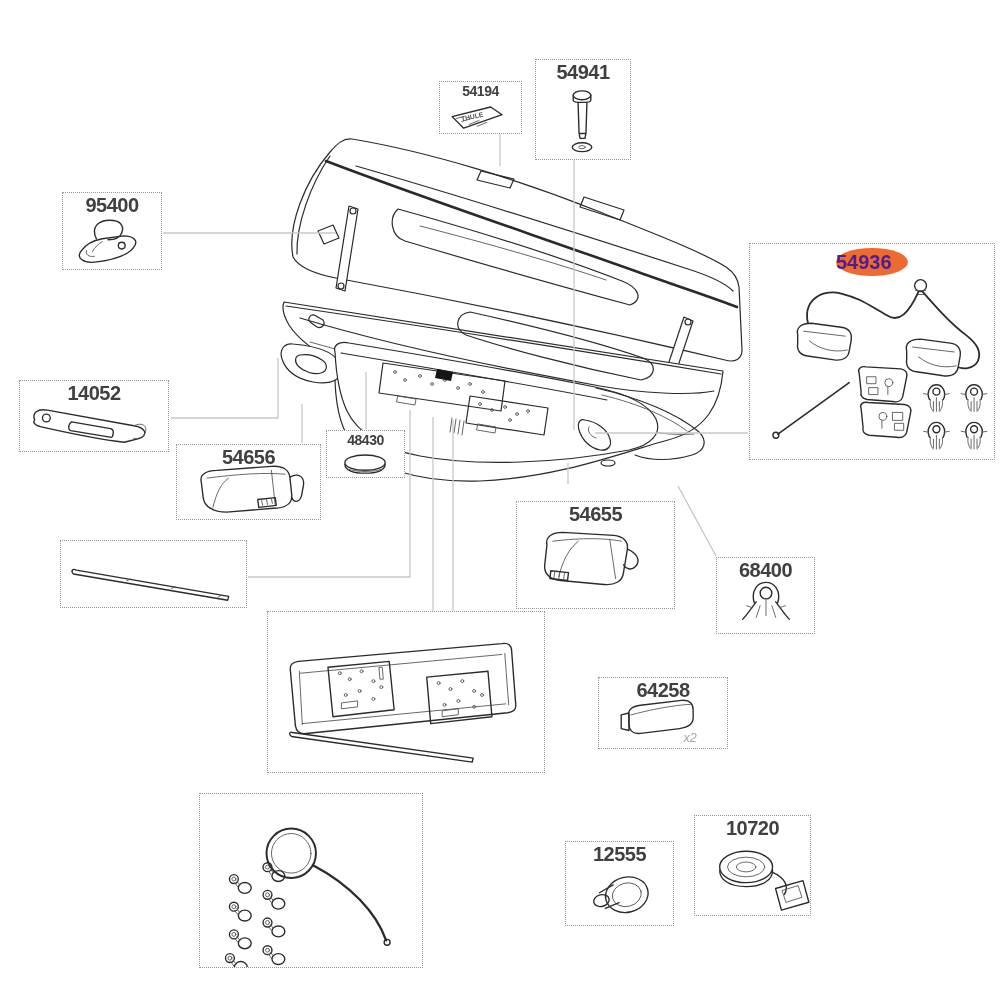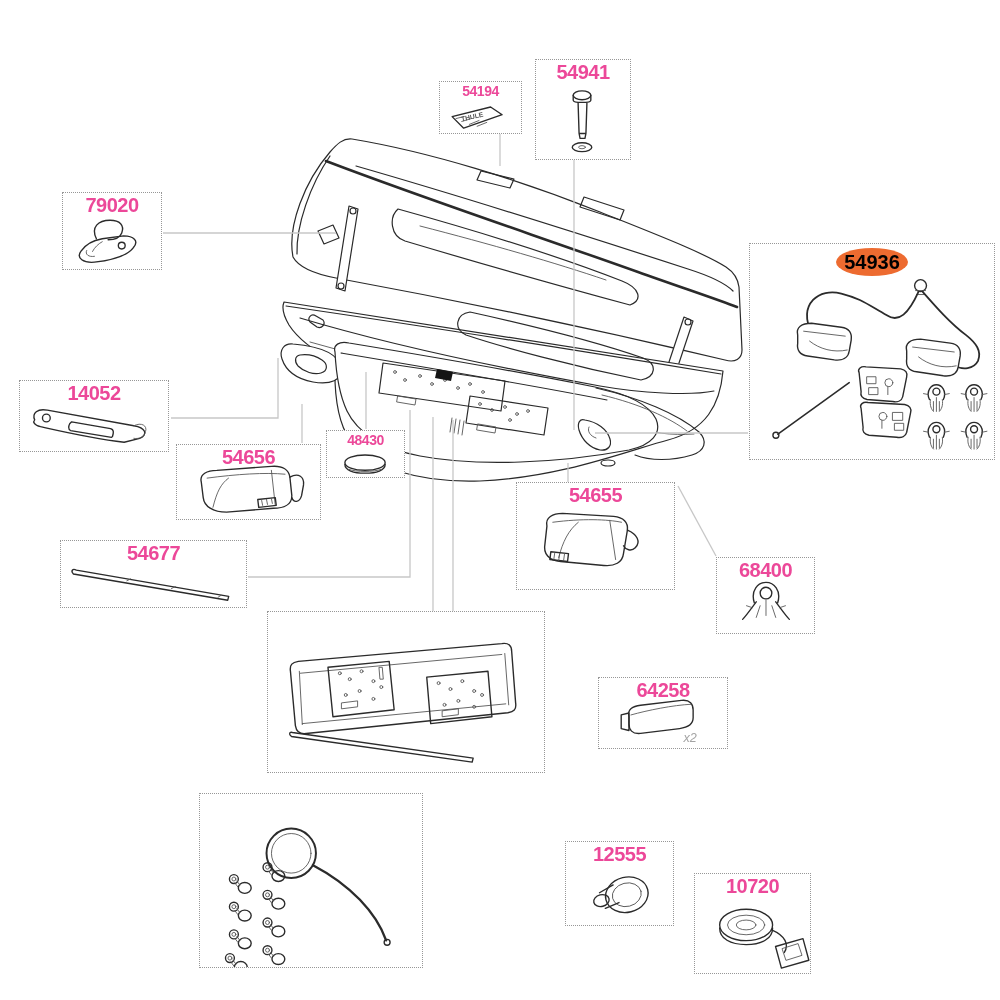--- a/index.html
+++ b/index.html
@@ -2,26 +2,26 @@
 <html><head>
 <meta charset="utf-8">
 <style>
   html,body{margin:0;padding:0;background:#ffffff;}
   body{width:1000px;height:1000px;position:relative;overflow:hidden;
        font-family:"Liberation Sans",sans-serif;}
   #diagram-svg{position:absolute;left:0;top:0;width:1000px;height:1000px;}
   .part-box{position:absolute;box-sizing:border-box;background:#ffffff;
             border:1px dotted #979797;}
   .part-label{position:absolute;top:1px;left:0;right:0;text-align:center;
-              font-weight:700;font-size:20px;letter-spacing:-0.5px;color:#ec4899;
+              font-weight:700;font-size:20px;letter-spacing:-0.5px;color:#404040;
               z-index:3;white-space:nowrap;}
   .part-label.small{font-size:14px;}
   .hl-label{position:absolute;top:4px;left:50%;transform:translateX(-50%);
-            width:72px;height:28px;line-height:28px;text-align:center;
-            border-radius:50%;font-weight:700;font-size:20px;color:#000000;
+            width:72px;height:28px;line-height:28px;text-align:left;
+            border-radius:50%;font-weight:700;font-size:20px;color:#4c1d95;
             z-index:3;background:#ED6B30;}
   .sketch{position:absolute;left:0;top:0;width:100%;height:100%;z-index:1;}
   .sk{stroke:#2b2b2b;fill:none;stroke-width:1.4;stroke-linecap:round;stroke-linejoin:round;}
   .sk-thin{stroke:#555;fill:none;stroke-width:0.9;stroke-linecap:round;}
   .qty-note{font-size:13px;font-style:italic;fill:#a3a3a3;}
 </style>
 </head>
 <body>
 
 <svg id="diagram-svg" viewBox="0 0 1000 1000" xmlns="http://www.w3.org/2000/svg">
@@ -108,21 +108,21 @@
     <path d="M248,577 H410 V410"></path>
     <path d="M433,611 V417"></path>
     <path d="M453,611 V420"></path>
     <path d="M568,463 V484"></path>
     <path d="M595,433 H748"></path>
     <path d="M678,486 L716,556"></path>
   </g>
 </svg>
 
 <div class="part-box" style="left:62px;top:192px;width:100px;height:78px">
-  <div class="part-label">79020</div>
+  <div class="part-label">95400</div>
   <svg class="sketch" viewBox="0 0 100 78">
     <g class="sk">
       <path d="M18,60 C13,67 21,72 32,71 C50,69 66,64 72,56 C78,49 72,44 62,44 L40,47 C28,49 22,54 18,60 Z"></path>
       <path d="M34,47 C28,35 36,28 48,28 C58,28 63,33 60,41 C58,46 52,48 46,48"></path>
       <circle cx="60" cy="54" r="3.5"></circle>
       <path class="sk-thin" d="M24,59 C22,63 26,66 32,65 M40,50 C36,52 32,56 30,60"></path>
     </g>
   </svg>
 </div>
 
@@ -225,30 +225,29 @@
   <svg class="sketch" viewBox="0 0 79 48">
     <g class="sk" stroke-width="1.2">
       <ellipse cx="39" cy="33" rx="21" ry="8"></ellipse>
       <path d="M18,35 C18,41 27,44 39,44 C51,44 60,41 60,35"></path>
       <path class="sk-thin" d="M22,40 C30,43 48,43 56,40"></path>
     </g>
   </svg>
 </div>
 
 <div class="part-box" style="left:60px;top:540px;width:187px;height:68px">
-  <div class="part-label">54677</div>
   <svg class="sketch" viewBox="0 0 187 68">
     <g class="sk" stroke-width="1.1">
       <path d="M14,30 C10,28 8,31 11,34 L170,61 L171,57 Z"></path>
       <path class="sk-thin" d="M66,41 L70,39 M112,49 L116,47 M160,58 L163,56"></path>
     </g>
   </svg>
 </div>
 
-<div class="part-box" style="left:516px;top:482px;width:159px;height:108px">
+<div class="part-box" style="left:516px;top:501px;width:159px;height:108px">
   <div class="part-label">54655</div>
   <svg class="sketch" viewBox="0 0 159 108">
     <g class="sk" stroke-width="1.2">
       <path d="M30,44 C28,35 36,31 46,31 L98,34 C108,35 113,40 112,48 L108,72 C107,81 99,85 88,84 L44,80 C32,79 26,72 28,62 Z"></path>
       <path class="sk-thin" d="M36,40 C66,36 92,37 106,40 M42,76 C46,60 52,48 62,40 M94,38 L100,78"></path>
       <path d="M34,70 L52,72 L51,80 L33,78 Z"></path>
       <path class="sk-thin" d="M38,71 L37,78 M43,72 L42,79 M48,72 L47,79"></path>
       <path d="M112,48 C122,52 126,60 120,66 C116,70 110,68 108,64"></path>
     </g>
   </svg>
@@ -344,21 +343,21 @@
   <svg class="sketch" viewBox="0 0 109 85">
     <g class="sk" stroke-width="1.3">
       <ellipse cx="62" cy="54" rx="22" ry="18" transform="rotate(-14 62 54)"></ellipse>
       <ellipse class="sk-thin" cx="62" cy="54" rx="15" ry="12" transform="rotate(-14 62 54)"></ellipse>
       <path d="M34,52 L48,44 M40,68 L54,62"></path>
       <ellipse cx="36" cy="60" rx="8" ry="6" transform="rotate(-14 36 60)"></ellipse>
     </g>
   </svg>
 </div>
 
-<div class="part-box" style="left:694px;top:873px;width:117px;height:101px">
+<div class="part-box" style="left:694px;top:815px;width:117px;height:101px">
   <div class="part-label">10720</div>
   <svg class="sketch" viewBox="0 0 117 101">
     <g class="sk" stroke-width="1.3">
       <ellipse cx="52" cy="52" rx="27" ry="16"></ellipse>
       <ellipse class="sk-thin" cx="52" cy="52" rx="19" ry="10"></ellipse>
       <ellipse class="sk-thin" cx="52" cy="52" rx="10" ry="5"></ellipse>
       <path d="M25,55 C25,66 36,72 52,72 C68,72 79,66 79,55"></path>
       <path d="M78,57 C92,63 96,72 91,80"></path>
       <path d="M82,74 L110,66 L116,88 L88,96 Z"></path>
       <path class="sk-thin" d="M89,76 L105,71 L109,83 L93,88 Z"></path>

